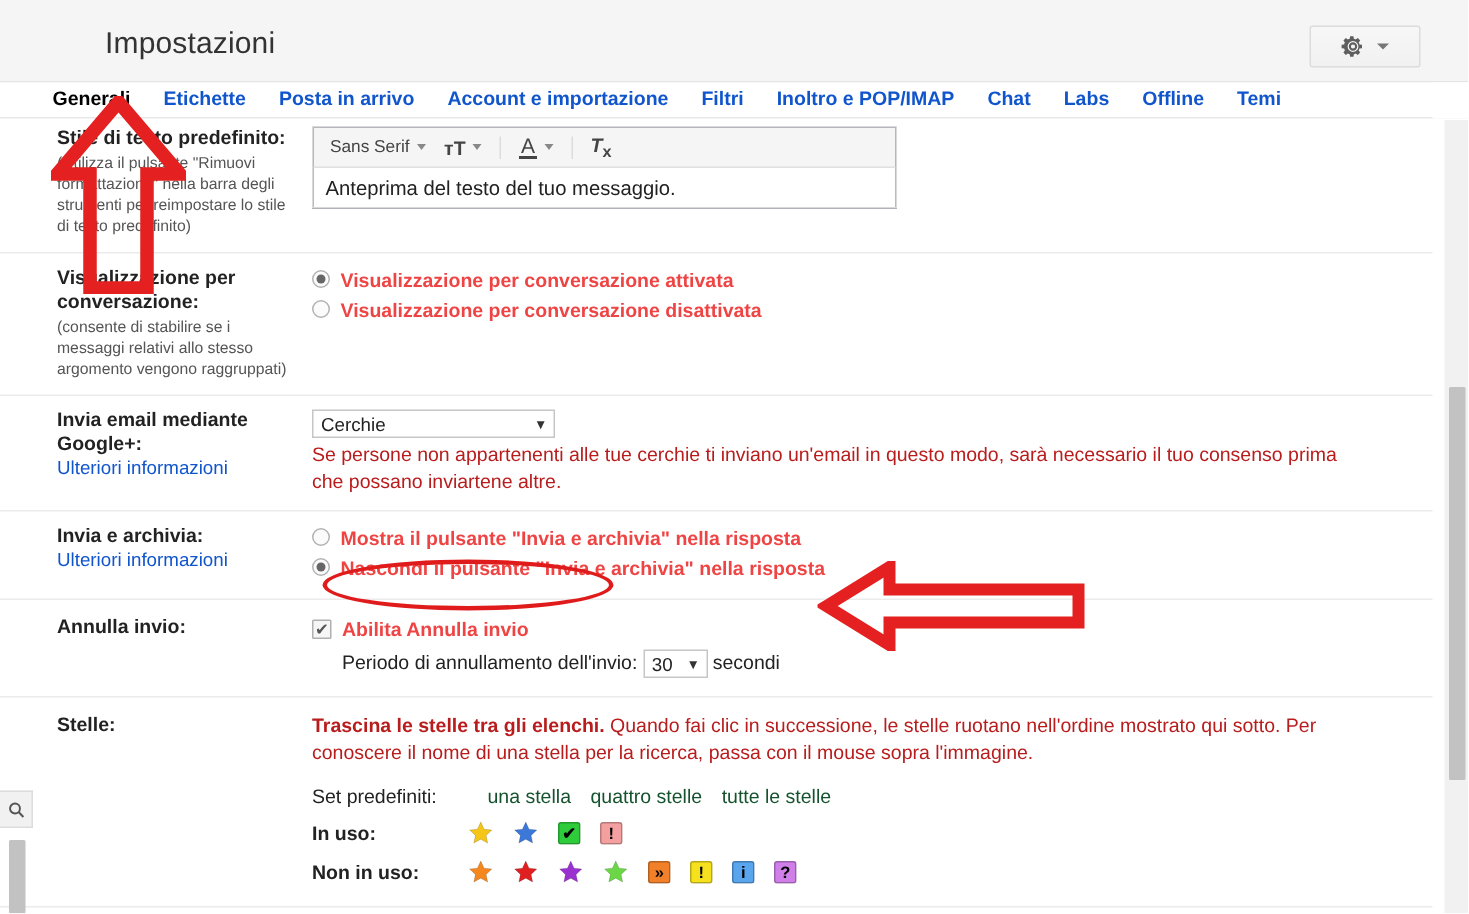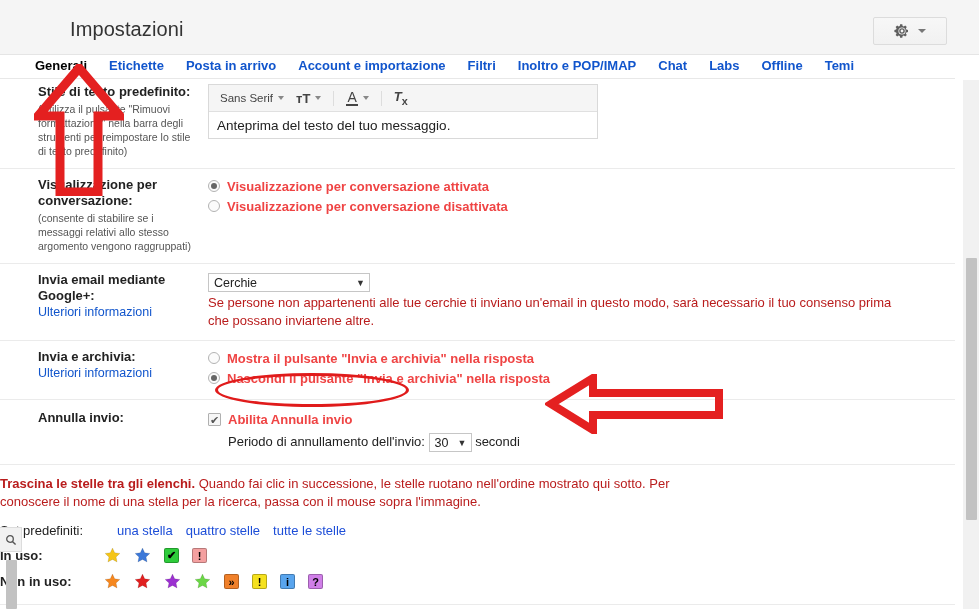--- a/index.html
+++ b/index.html
@@ -114,21 +114,21 @@
     padding: 0 4px 0 5px; font-size: 12.5px; color: #222; vertical-align: middle;
     cursor: pointer;
   }
   .select .sc { font-size: 9px; color: #333; margin-left: 8px; }
   .select.wide { width: 162px; }
   .select.small { width: 43px; }
 
   .para { font-size: 13px; line-height: 18px; color: #b91c1c; }
   .set-row { display: flex; align-items: center; gap: 13px; margin-top: 12px; font-size: 13px;}
   .set-row .slabel { width: 104px; font-size: 13px; color: #222; }
-  .set-link { color: #1d4ed8; text-decoration: none; cursor: pointer; font-size: 13px;}
+  .set-link { color: #14532d; text-decoration: none; cursor: pointer; font-size: 13px;}
   .star-row { display: flex; align-items: center; margin-top: 9px; }
   .star-row .slabel { width: 104px; font-weight: bold; font-size: 13px; color:#222;}
   .star-items { display: flex; align-items: center; gap: 13px; }
   .star { width: 17px; height: 17px; cursor: pointer; }
   .badge {
     width: 15px; height: 15px; border-radius: 2px; display:flex;
     align-items:center; justify-content:center; font-size: 11px;
     font-weight: bold; cursor: pointer; border: 1px solid rgba(0,0,0,.25);
   }
 
@@ -287,20 +287,23 @@
           <span class="select small">
             <span>30</span>
             <span class="sc">▼</span>
           </span>
           <span>secondi</span>
         </div>
       </div>
     </div>
 
     <div class="row" style="padding-top:10px;padding-bottom:14px;">
+      <div class="col-label">
+        <div class="lbl">Stelle:</div>
+      </div>
       <div class="col-ctl">
         <div class="para" style="max-width:690px;">
           <b>Trascina le stelle tra gli elenchi.</b>
           <span>Quando fai clic in successione, le stelle ruotano nell'ordine mostrato qui sotto. Per conoscere il nome di una stella per la ricerca, passa con il mouse sopra l'immagine.</span>
         </div>
         <div class="set-row">
           <span class="slabel">Set predefiniti:</span>
           <a class="set-link">una stella</a>
           <a class="set-link">quattro stelle</a>
           <a class="set-link">tutte le stelle</a>

